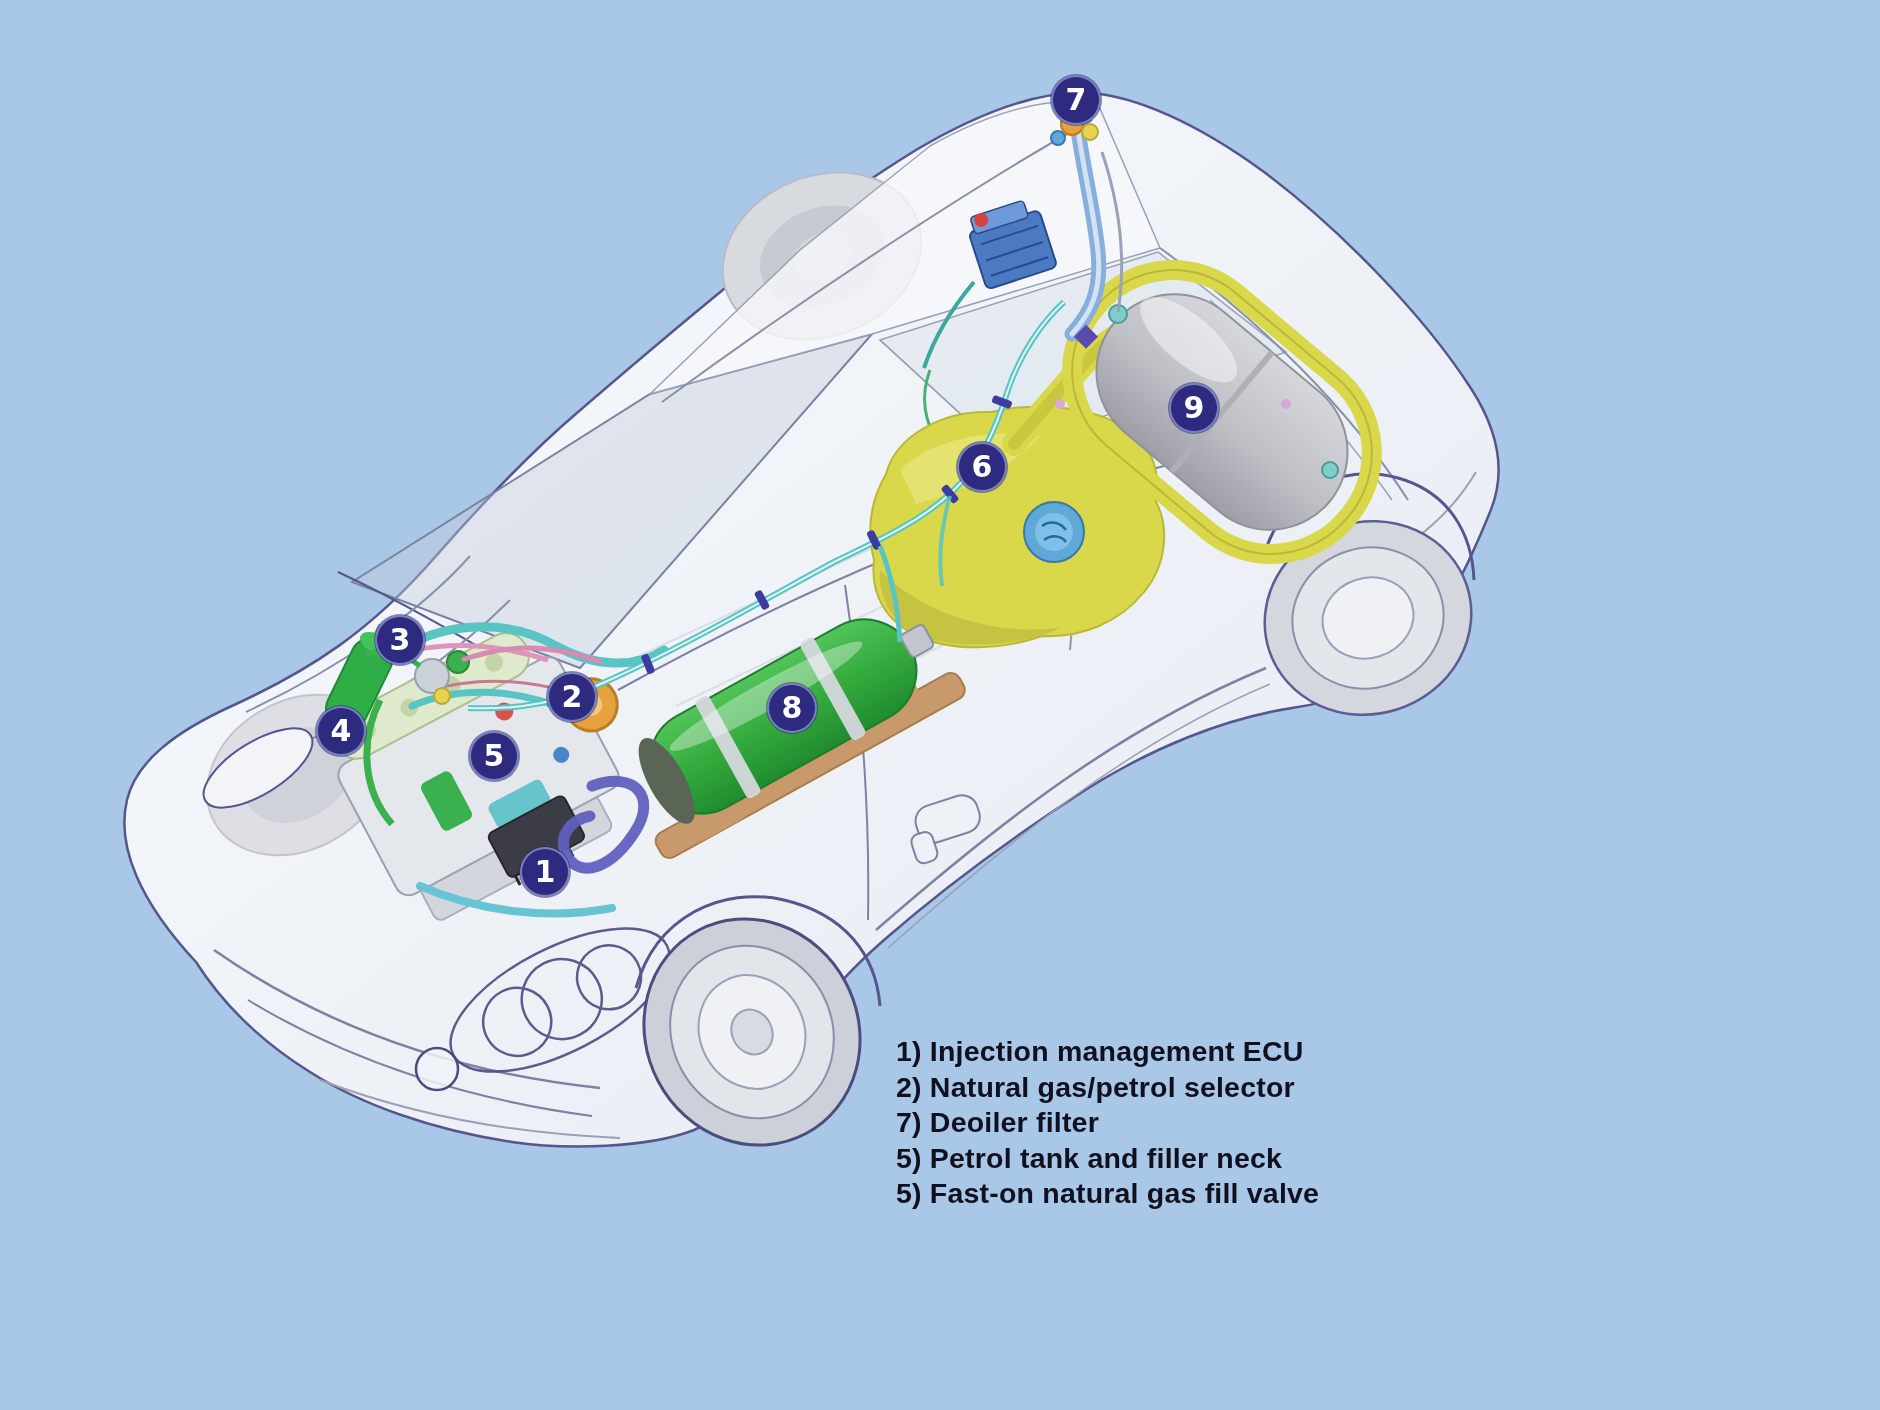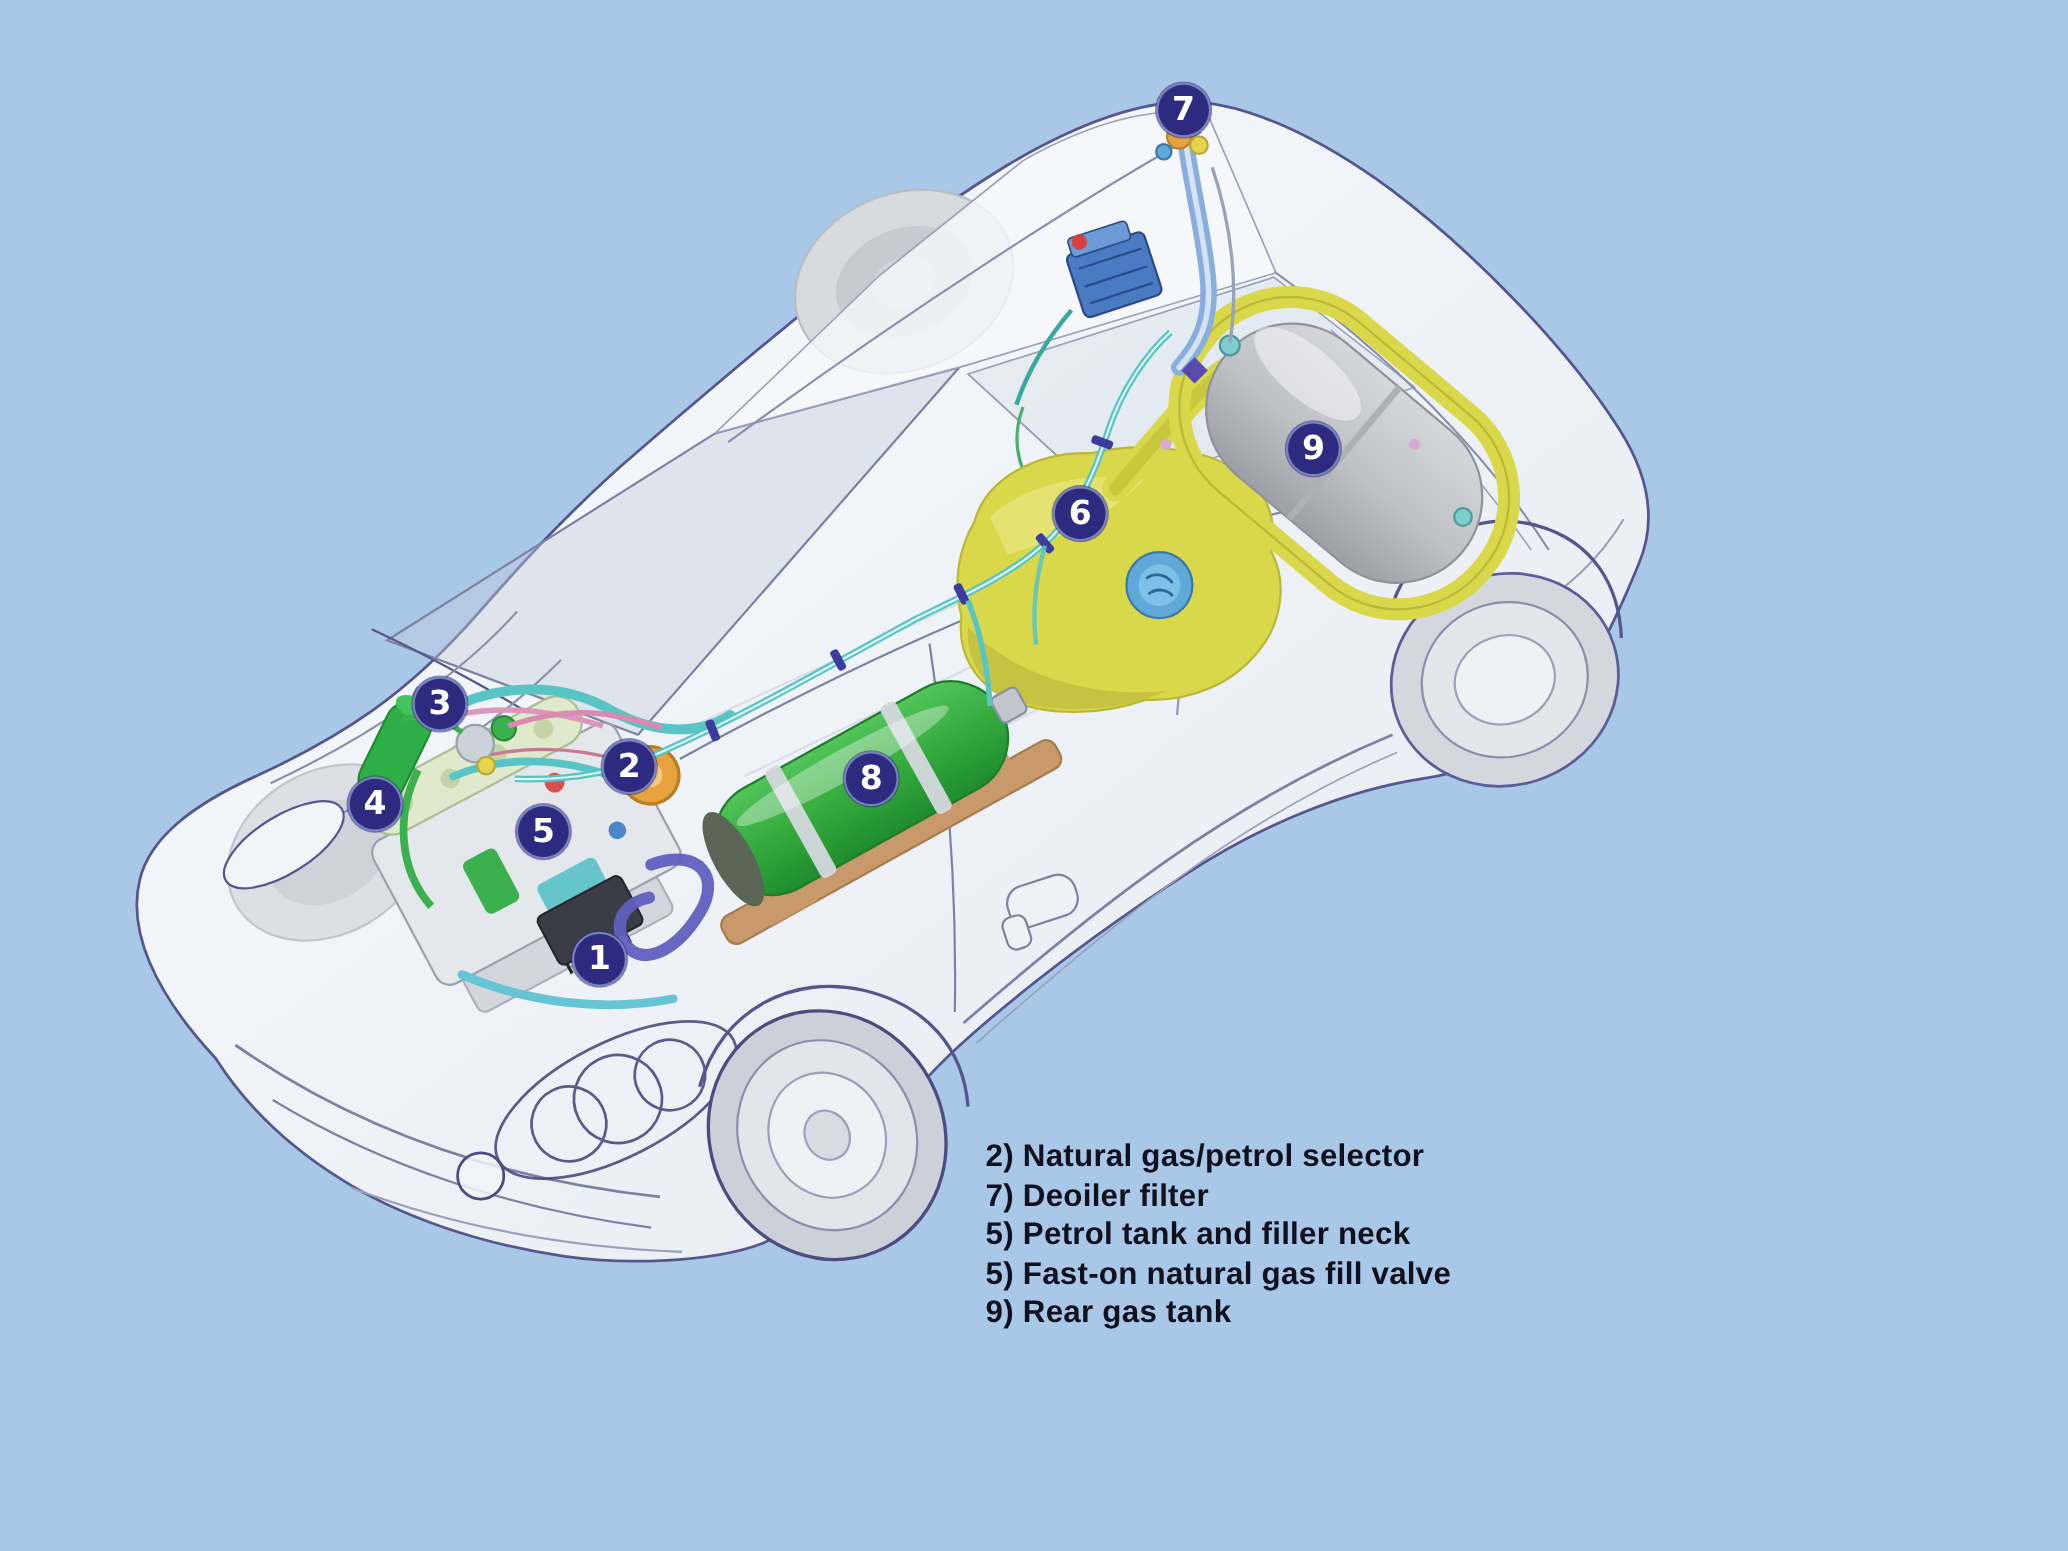--- a/index.html
+++ b/index.html
@@ -279,19 +279,19 @@
       <div class="marker" style="left: 400px; top: 640px;">3</div>
       <div class="marker" style="left: 341px; top: 731px;">4</div>
       <div class="marker" style="left: 494px; top: 756px;">5</div>
       <div class="marker" style="left: 982px; top: 467px;">6</div>
       <div class="marker" style="left: 1076px; top: 100px;">7</div>
       <div class="marker" style="left: 792px; top: 708px;">8</div>
       <div class="marker" style="left: 1194px; top: 408px;">9</div>
     </div>
 
   <div class="legend">
+      <div class="legend-line">1) Injection management ECU</div>
       <div class="legend-line">2) Natural gas/petrol selector</div>
       <div class="legend-line">7) Deoiler filter</div>
       <div class="legend-line">5) Petrol tank and filler neck</div>
       <div class="legend-line">5) Fast-on natural gas fill valve</div>
-      <div class="legend-line">9) Rear gas tank</div>
     </div>
 </div>
 
 </body></html>

